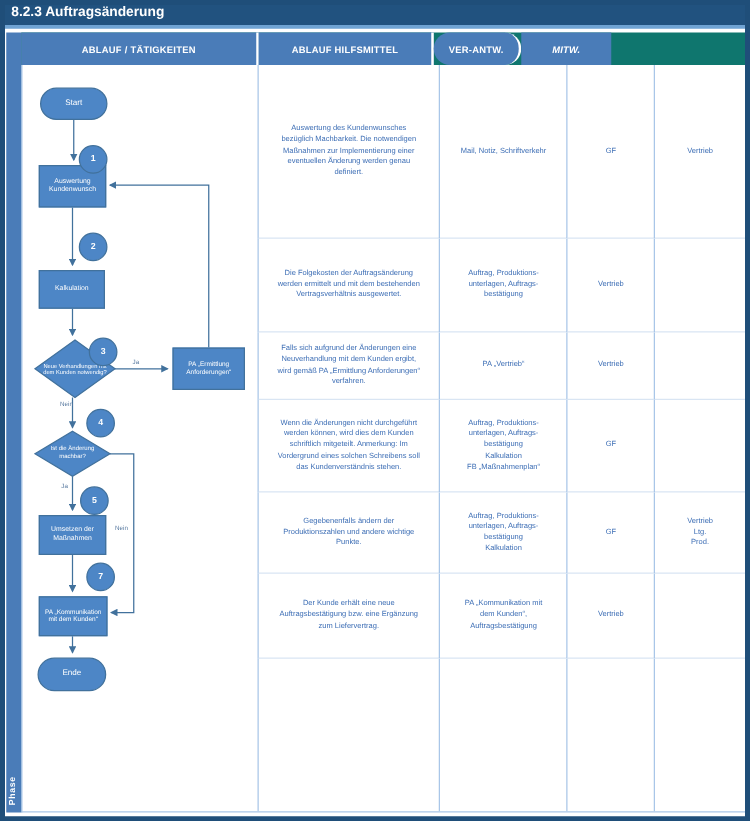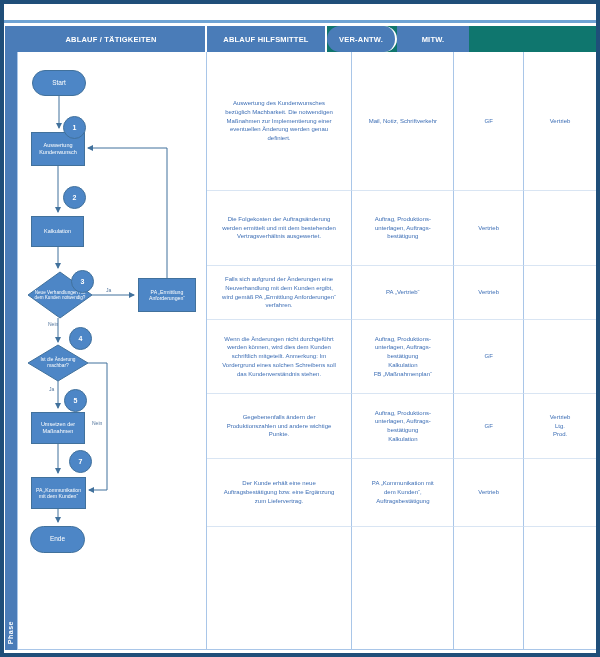--- a/index.html
+++ b/index.html
@@ -28,21 +28,21 @@
   .header-row {
     position:absolute; left:17px; top:26px; width:580px; height:26px; display:flex; z-index:8;
     background:#0f766e;
   }
   .header-cell {
     background:#4A7CB8; color:#ffffff; font-size:7.5px; font-weight:bold;
     display:flex; align-items:center; justify-content:center; text-align:center;
     box-sizing:border-box; border-right:2px solid #ffffff; letter-spacing:0.2px;
   }
   .header-cell:last-child { border-right:none; }
-  .hc1 { width:190px; } .hc2 { width:120px; } .hc3 { width:102px; } .hc4 { width:70px;border-radius:13px; } .hc5 { width:72px; }
+  .hc1 { width:190px; } .hc2 { width:140px; } .hc3 { width:102px; } .hc4 { width:70px;border-radius:13px; } .hc5 { width:72px;font-style:italic; }
 
   .body-grid {
     position:absolute; left:17px; top:52px; width:580px; height:598px;
     display:flex; flex-direction:column; box-sizing:border-box;
     border-right:1px solid #A9C6E8; border-bottom:1px solid #A9C6E8; border-left:1px solid #A9C6E8;
     z-index:1;
   }
   .trow { display:flex; width:100%; }
   .cell {
     box-sizing:border-box; border-right:1px solid #A9C6E8;
@@ -71,20 +71,21 @@
     position:absolute; color:#ffffff; display:flex; align-items:center; justify-content:center;
     text-align:center; font-size:4.6px; line-height:1.2; z-index:4;
   }
   .fc-branch-label { position:absolute; color:#55779E; font-size:5px; z-index:5; }
 </style>
 </head>
 <body>
 
 <div class="page">
 
+  <div class="title-bar">8.2.3 Auftragsänderung</div>
   <div class="title-underline"></div>
 
   <div class="phase-band">
     <span class="phase-text">Phase</span>
   </div>
 
   <div class="header-row">
     <div class="header-cell hc1">ABLAUF / TÄTIGKEITEN</div>
     <div class="header-cell hc2">ABLAUF HILFSMITTEL</div>
     <div class="header-cell hc4">VER-ANTW.</div>

